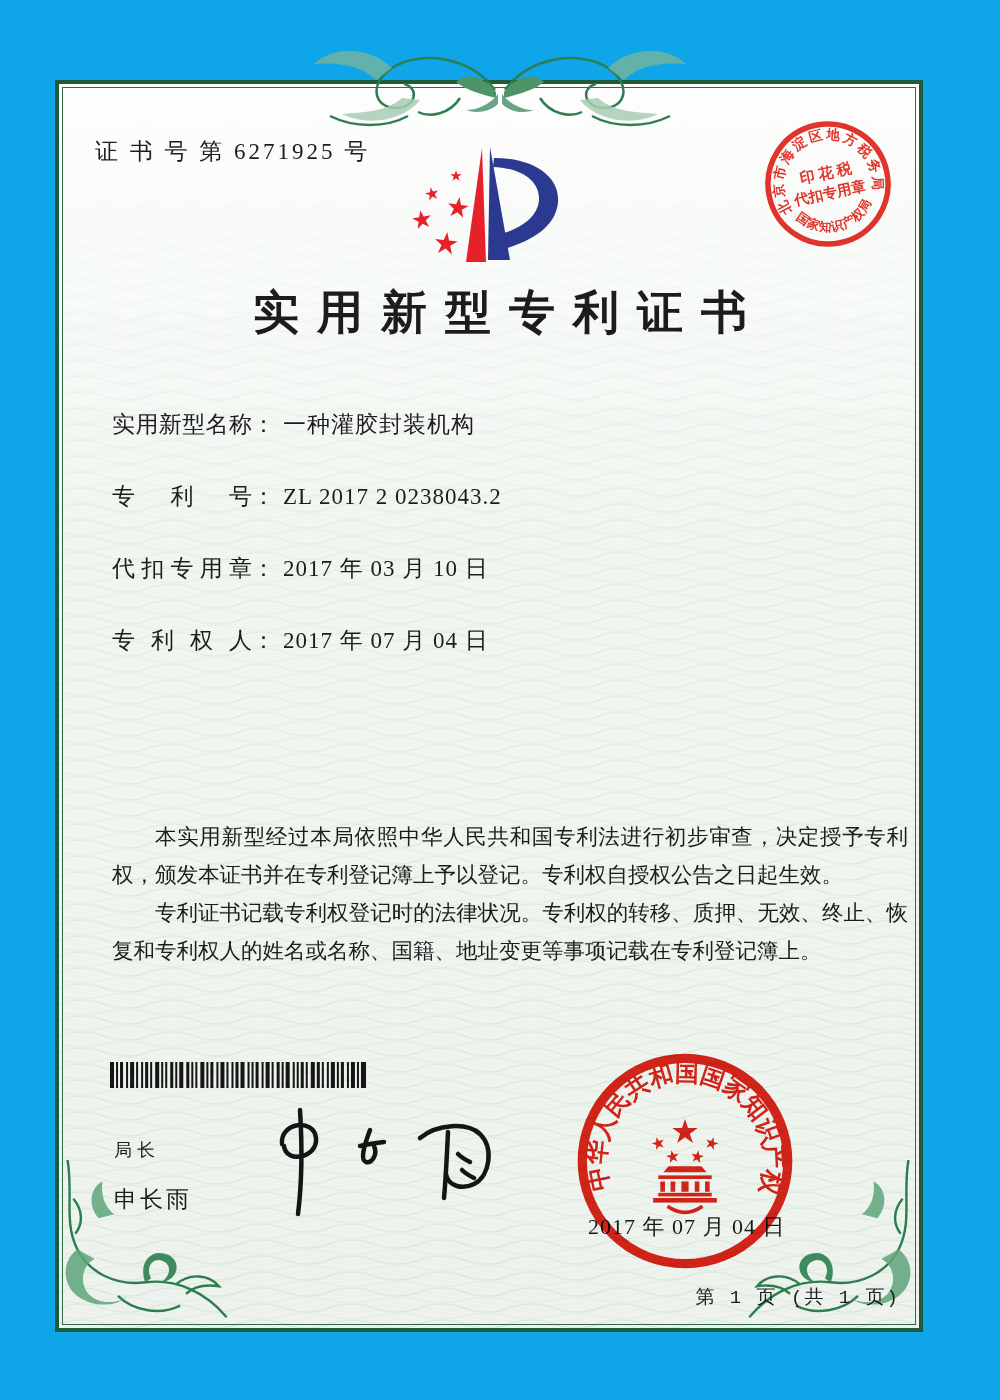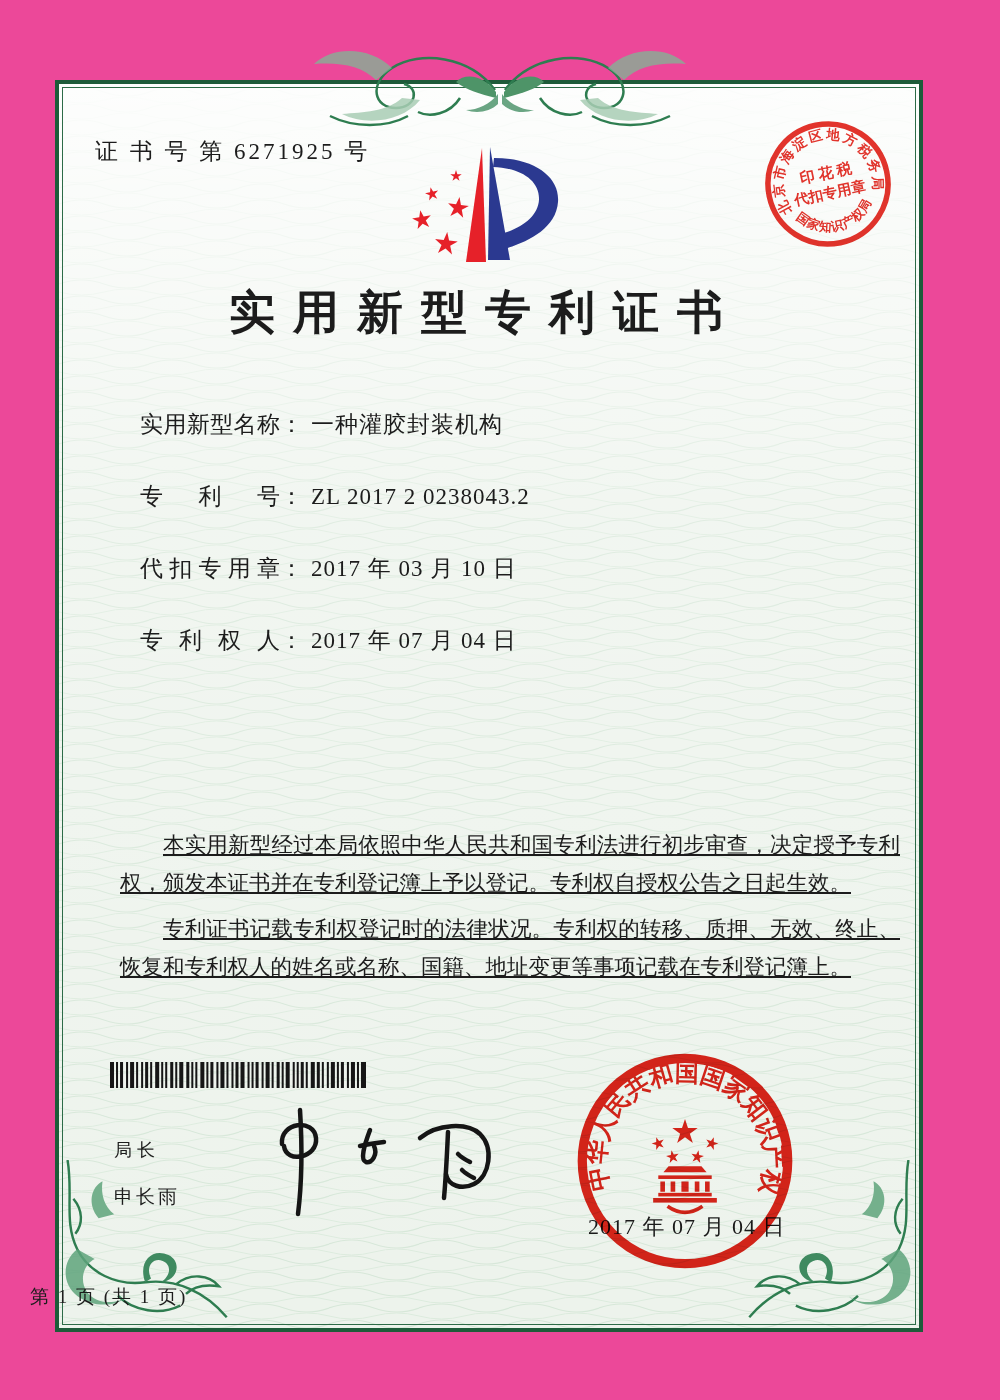--- a/index.html
+++ b/index.html
@@ -1,18 +1,18 @@
 <!DOCTYPE html>
 <html><head>
 <meta charset="utf-8">
 <style>
   html,body{margin:0;padding:0;background:#ffffff;}
   .page{
     position:relative; width:1000px; height:1400px; overflow:hidden;
-    background:#ec4899;
+    background:#0ea5e9;
     font-family:"Liberation Serif","DejaVu Serif",serif;
     color:#1c1c1c;
   }
   
   .frame{
     position:absolute; left:55px; top:80px; width:860px; height:1244px;
     border:4px solid #1d5b39; overflow:hidden; background:#edf3ec;
   }
   .frame-inner-line{
     position:absolute; left:3px; top:3px; right:3px; bottom:3px;
@@ -24,47 +24,47 @@
   .corner-orn{position:absolute;width:188px;height:165px;z-index:2;}
   .corner-left{left:58px;top:1160px;}
   .corner-right{left:730px;top:1160px;transform:scaleX(-1);}
   
   .cert-number{position:absolute;left:95px;top:136px;font-size:23px;letter-spacing:3px;z-index:2;}
   .cnipa-logo{position:absolute;left:398px;top:134px;width:185px;height:145px;z-index:2;}
   .tax-stamp{position:absolute;left:742px;top:98px;width:172px;height:172px;z-index:5;
     transform:rotate(-12deg);mix-blend-mode:multiply;}
   .doc-title{
     position:absolute;left:55px;top:282px;width:860px;text-align:center;
-    font-size:46px;font-weight:700;letter-spacing:18px;z-index:2;
+    font-size:46px;font-weight:700;letter-spacing:18px;z-index:2;padding-left:24px;
   }
   
   .fields{position:absolute;left:112px;top:410px;z-index:2;font-size:23px;}
-  .field-row{height:30px;line-height:30px;margin-bottom:42px;white-space:nowrap;margin-left:28px;}
+  .field-row{height:30px;line-height:30px;margin-bottom:42px;white-space:nowrap;}
   .flabel{display:inline-block;width:140px;text-align:justify;text-align-last:justify;}
   .fcolon{display:inline-block;}
   .fvalue{margin-left:8px;letter-spacing:1px;}
   
   .body-text{
     position:absolute;left:112px;top:818px;width:796px;z-index:2;
     font-size:21.5px;line-height:38px;text-align:justify;
   }
-  .body-text p{margin:8px;text-indent:2em;text-decoration:underline;}
+  .body-text p{margin:0;text-indent:2em;}
   
   .barcode{position:absolute;left:110px;top:1062px;width:256px;height:26px;z-index:2;}
   .director-label{position:absolute;left:114px;top:1138px;font-size:18px;letter-spacing:5px;
     font-family:"Liberation Sans","DejaVu Sans",sans-serif;z-index:2;}
-  .director-name{position:absolute;left:114px;top:1184px;font-size:19px;letter-spacing:3px;
+  .director-name{position:absolute;left:114px;top:1184px;font-size:23px;letter-spacing:3px;
     font-family:"Liberation Sans","DejaVu Sans",sans-serif;z-index:2;}
   .signature{position:absolute;left:252px;top:1102px;width:252px;height:120px;z-index:3;}
   .seal-date{position:absolute;left:588px;top:1212px;font-size:22px;letter-spacing:1px;
     color:#1a1a1a;z-index:3;white-space:nowrap;}
   .official-seal{position:absolute;left:572px;top:1048px;width:226px;height:226px;z-index:4;
     mix-blend-mode:multiply;}
-  .page-footer{position:absolute;left:30px;top:1284px;width:870px;text-align:left;
-    font-size:19px;letter-spacing:2px;z-index:2;}
+  .page-footer{position:absolute;left:30px;top:1284px;width:870px;text-align:right;
+    font-size:19px;letter-spacing:2px;z-index:2;font-family:Liberation Mono, monospace;}
 </style>
 </head>
 <body>
 
 <div class="page">
 
   <div class="frame">
     <svg class="wavebg" xmlns="http://www.w3.org/2000/svg" preserveAspectRatio="none">
       <defs>
         <pattern id="wv" width="90" height="16" patternUnits="userSpaceOnUse">

